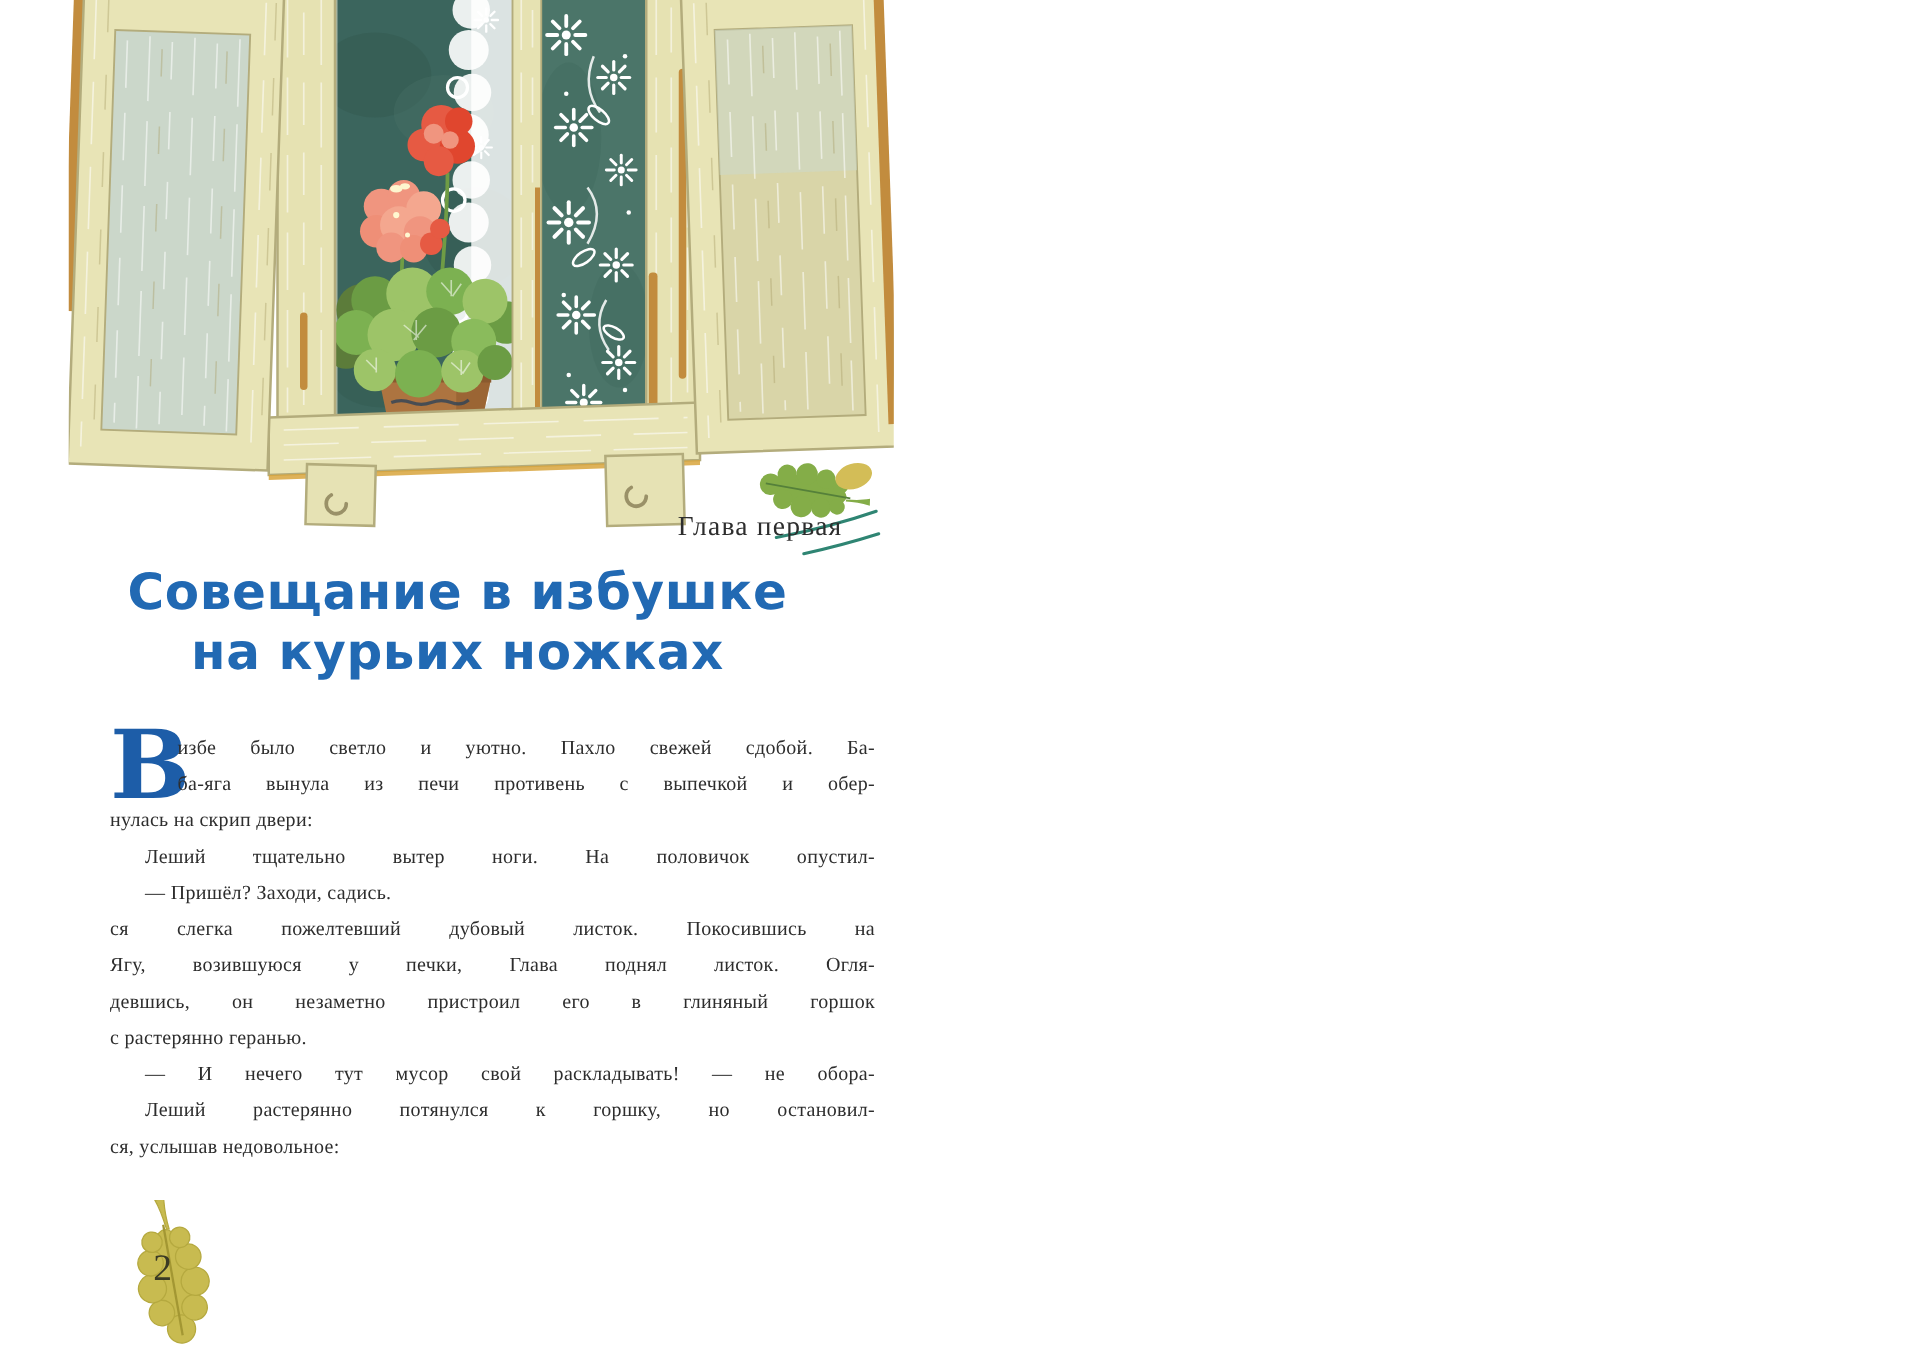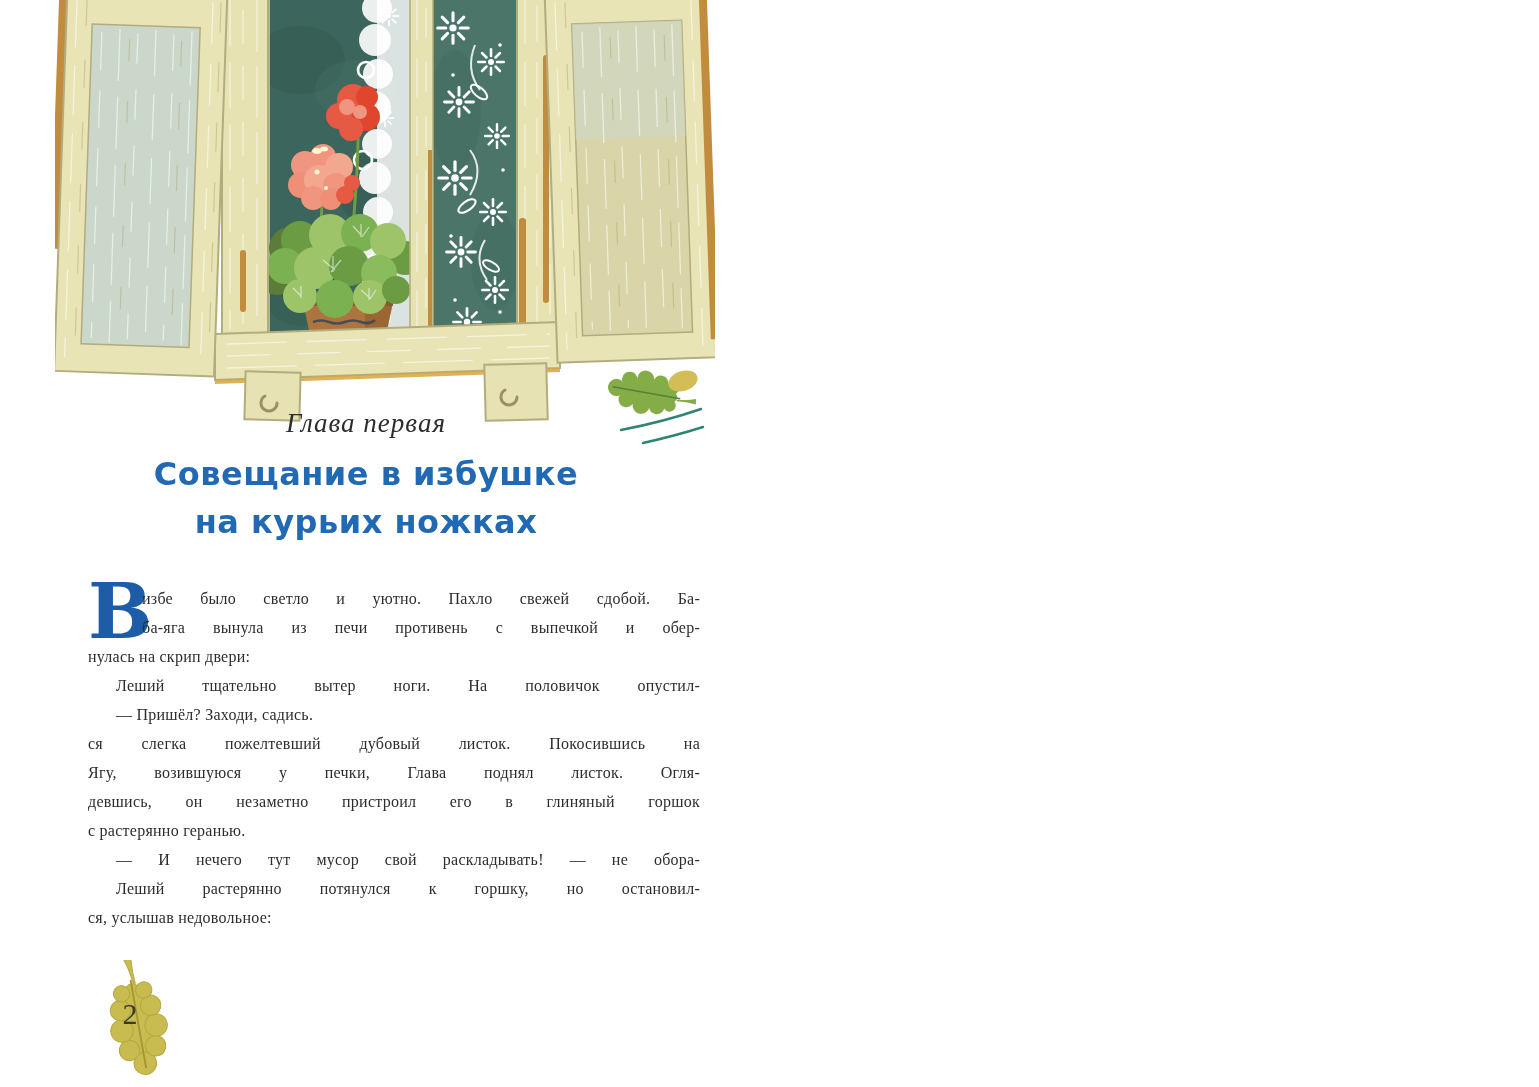--- a/index.html
+++ b/index.html
@@ -8,26 +8,26 @@
   html,body{margin:0;padding:0;}
   body{
     width:1539px;height:1087px;position:relative;background:#ffffff;
     overflow:hidden;font-family:"Liberation Serif",serif;
   }
   .page{position:absolute;top:0;height:1087px;}
   .page-left{left:0;width:769px;}
   .page-right{left:769px;width:770px;}
   .illu{position:absolute;left:55px;top:0;}
   .chapter{
-    position:absolute;left:58px;top:408px;width:616px;text-align:center;
-    font-size:27px;color:var(--body-text);letter-spacing:1px;font-style:italic;
+    position:absolute;left:58px;top:408px;width:616px;text-align:right;
+    font-size:22px;color:var(--body-text);letter-spacing:1px;
   }
   .title{
     position:absolute;left:58px;top:450px;width:616px;margin:0;text-align:center;
-    font-family:"DejaVu Sans",sans-serif;font-weight:bold;font-size:32px;
+    font-family:"DejaVu Sans",sans-serif;font-weight:bold;font-size:40px;
     line-height:48px;color:var(--title-blue);letter-spacing:.5px;
   }
   .body-text{position:absolute;color:var(--body-text);}
   .body-text.left-col{left:88px;top:584px;width:612px;}
   .line{
     font-size:16px;line-height:29px;letter-spacing:.25px;
     text-align:left;white-space:normal;
   }
   .line.just{text-align:justify;text-align-last:justify;}
   .line.ind{text-indent:28px;}

